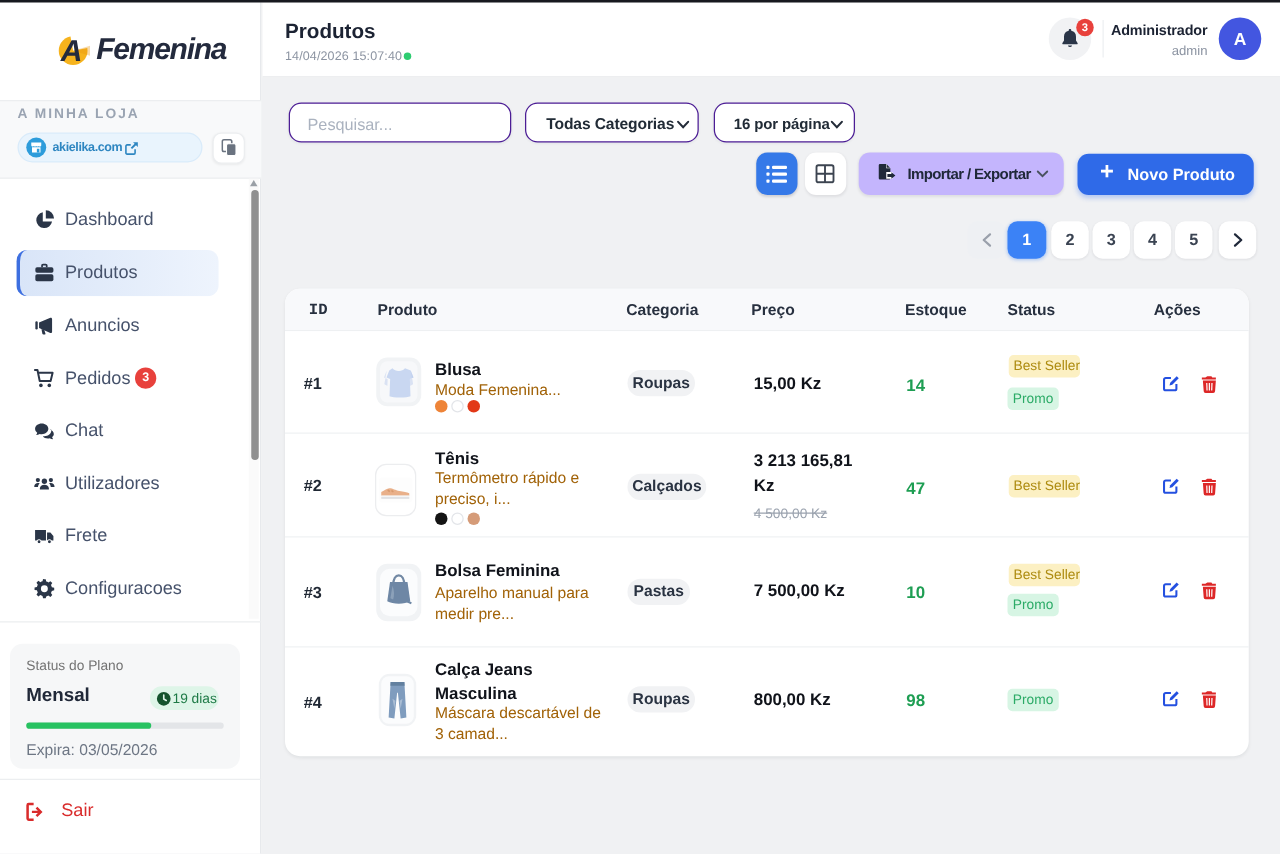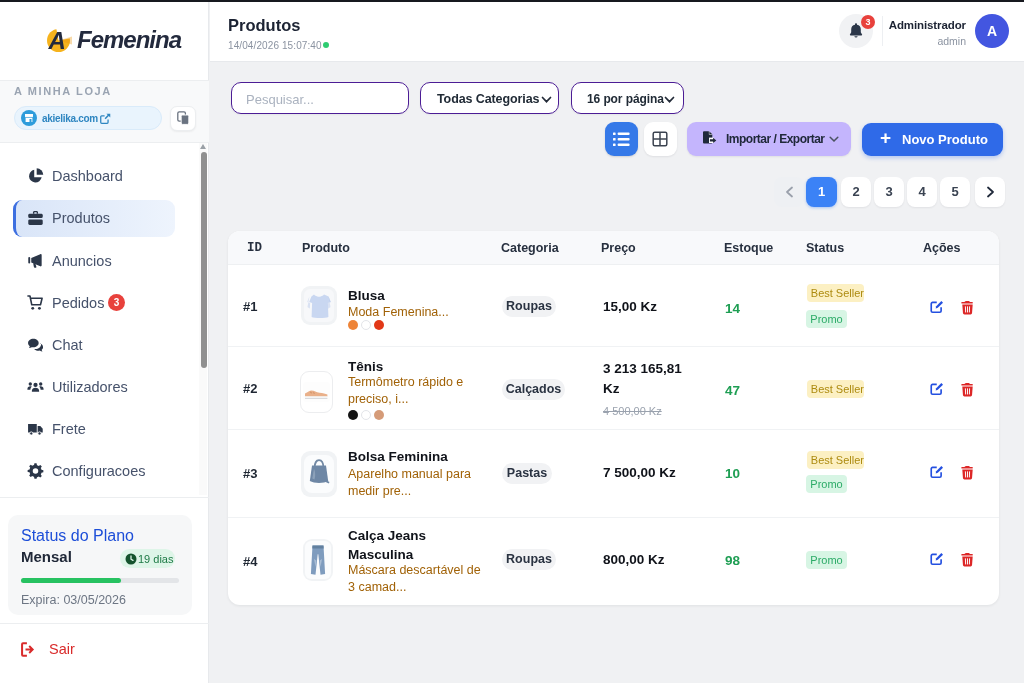--- a/index.html
+++ b/index.html
@@ -23,21 +23,21 @@
 .menu-item .mi-ic { position:absolute; left:27px; top:50%; transform:translateY(-50%); width:17px; height:17px; }
 .menu-item .mi-tx { position:absolute; left:52px; top:50%; transform:translateY(-50%); font-size:14.5px; color:#46526b; }
 .menu-active { position:absolute; left:13px; width:162px; height:37px; background:linear-gradient(90deg,#d9e5f8,#eef4fd); border-left:3px solid #3d6fe0; border-radius:9px; }
 .badge-red { position:absolute; background:#e8413c; color:#fff; border-radius:50%; font-weight:bold; text-align:center; }
 
 .sb-track { position:absolute; left:199px; top:143px; width:8px; height:352px; background:#fafafa; }
 .sb-thumb { position:absolute; left:201px; top:152px; width:6px; height:216px; border-radius:3px; background:#909090; }
 .sb-arrow { position:absolute; left:200px; top:144px; width:0; height:0; border-left:3.5px solid transparent; border-right:3.5px solid transparent; border-bottom:5px solid #9aa0a6; }
 
 .statuscard { position:absolute; left:8px; top:515px; width:184px; height:100px; background:#f6f7f8; border-radius:10px; }
-.st-label { position:absolute; left:13px; top:12px; font-size:16px; color:#1d4ed8; }
+.st-label { position:absolute; left:13px; top:12px; font-size:11px; color:#737373; }
 .st-plan { position:absolute; left:13px; top:33px; font-size:15px; font-weight:bold; color:#202838; }
 .st-pill { position:absolute; left:112px; top:34px; width:55px; height:19px; background:#def5e8; border-radius:10px; }
 .st-pill span { position:absolute; left:18px; top:3.5px; font-size:11px; color:#1e7a46; }
 .st-bar { position:absolute; left:13px; top:63px; width:158px; height:5px; background:#e3e5e8; border-radius:3px; }
 .st-fill { position:absolute; left:0; top:0; width:100px; height:5px; background:#27c261; border-radius:3px; }
 .st-exp { position:absolute; left:13px; top:78px; font-size:12.5px; color:#6d7684; }
 .sep { position:absolute; left:0; width:209px; border-top:1px solid #eceef0; }
 .sair { position:absolute; left:20px; top:640px; width:120px; height:20px; color:#d92b2b; }
 .sair span { position:absolute; left:29px; top:1px; font-size:14.5px; }
 

